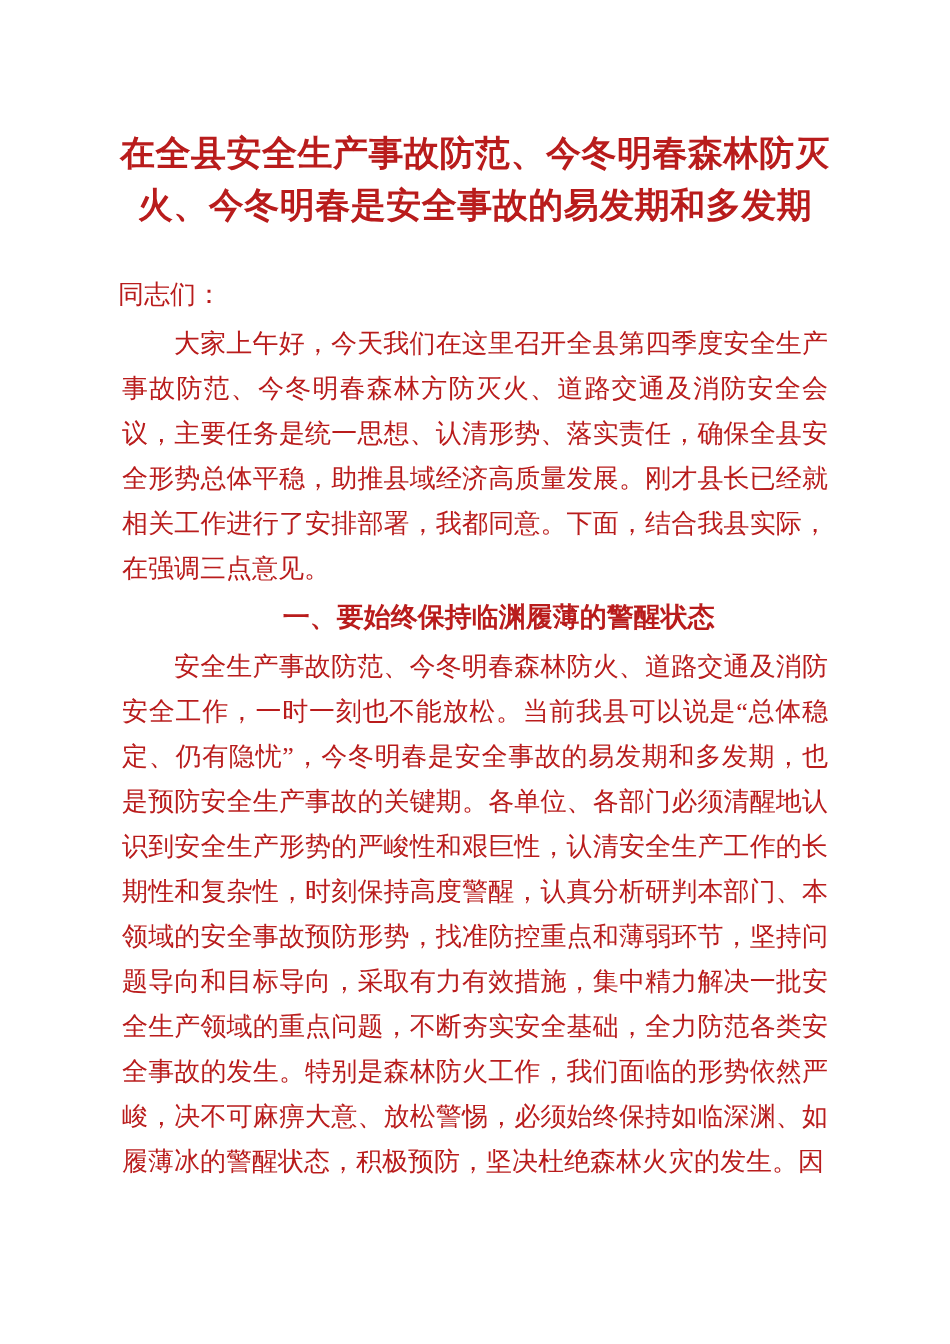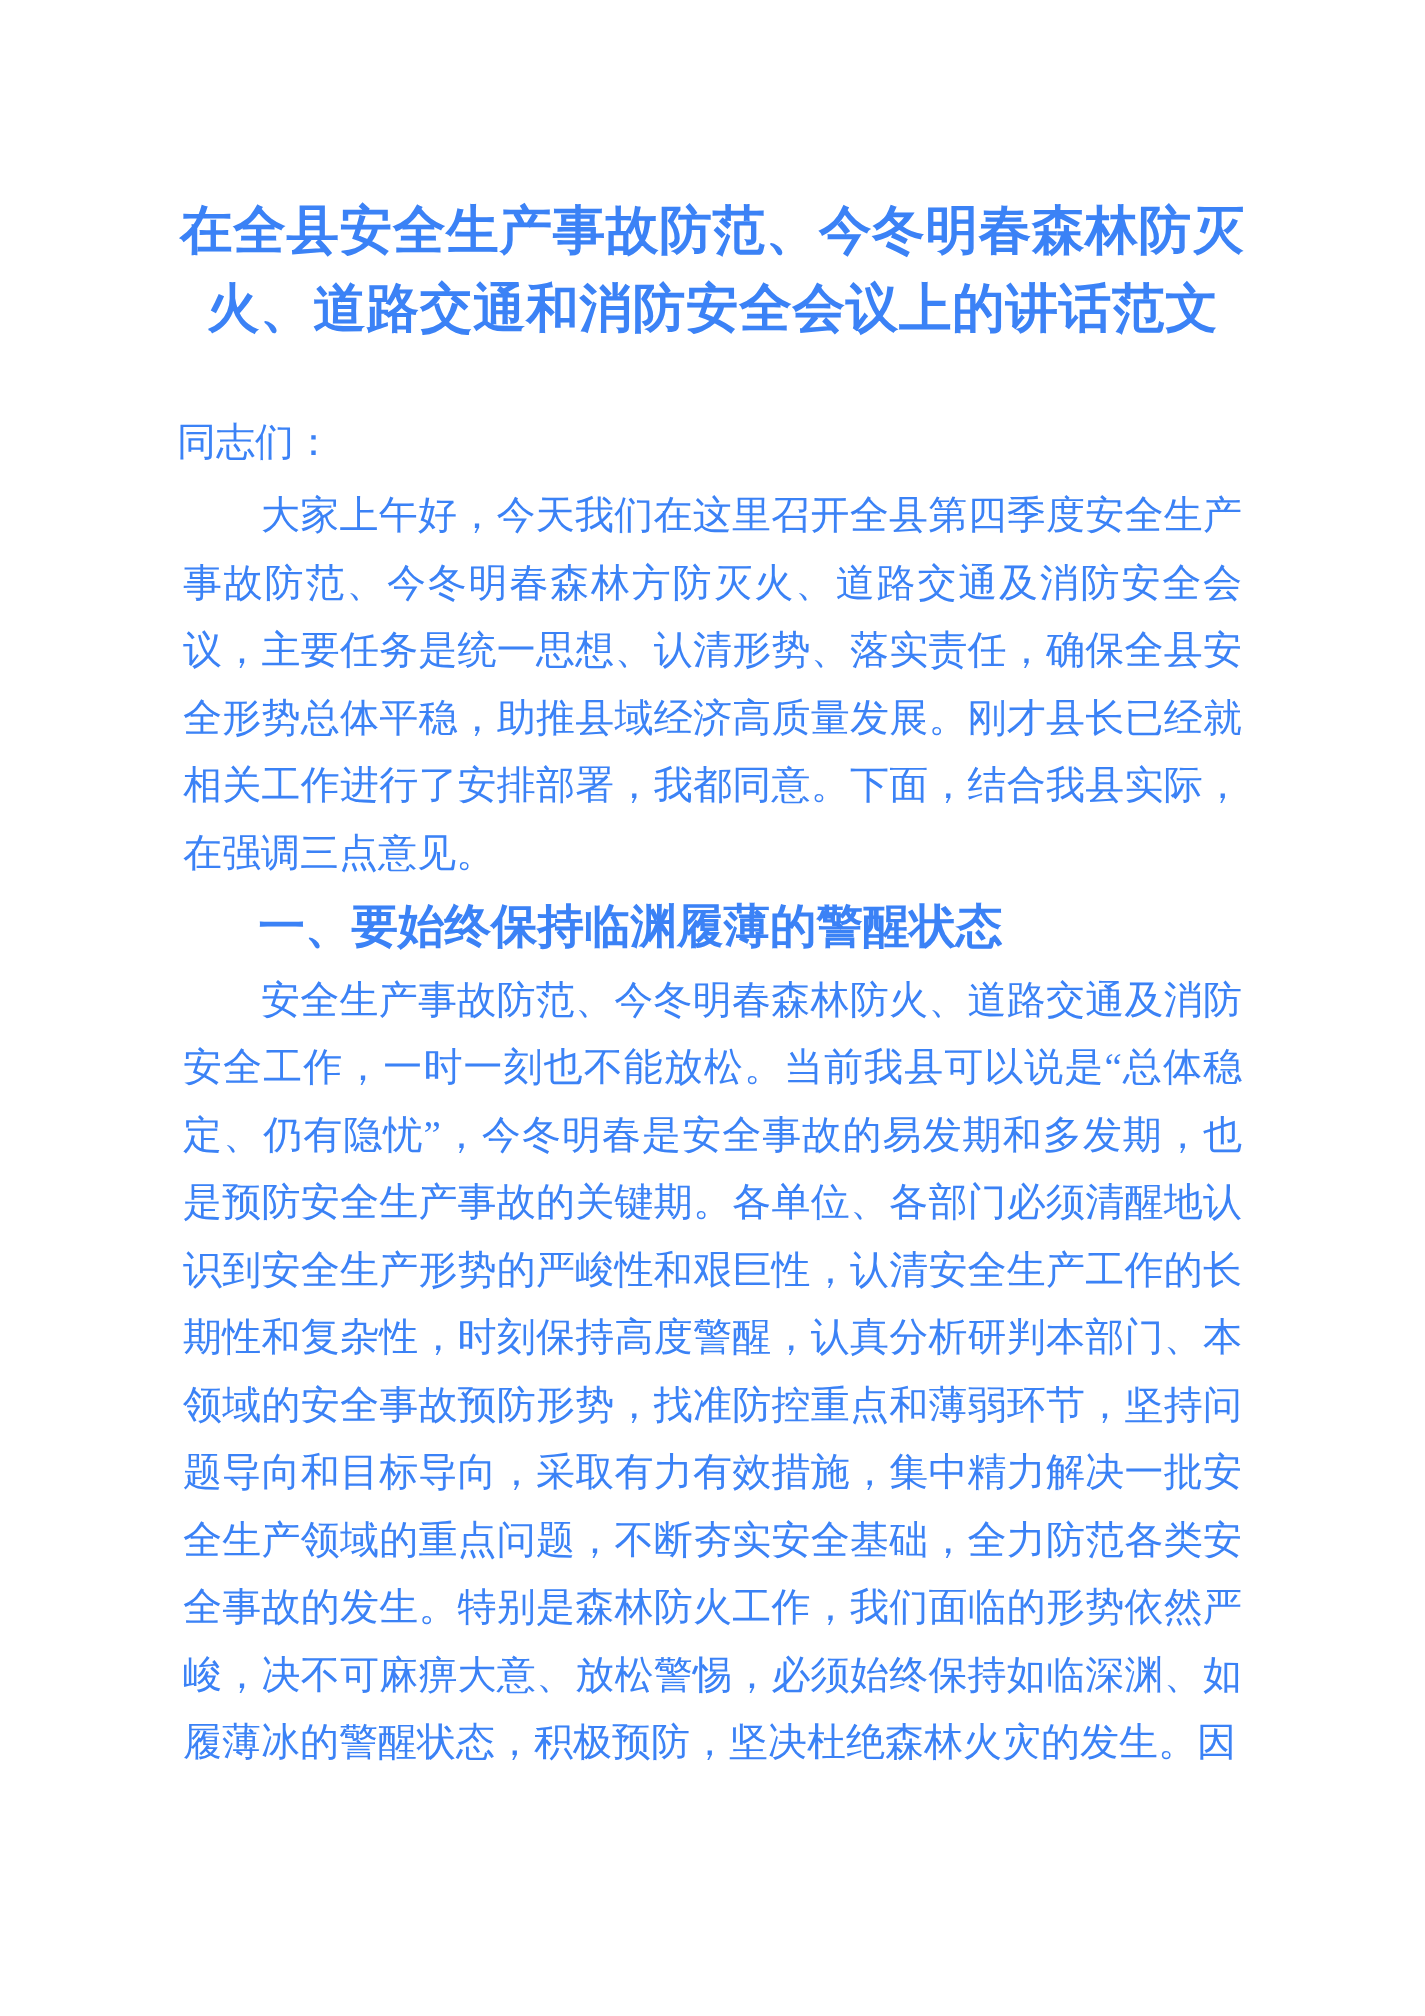--- a/index.html
+++ b/index.html
@@ -9,21 +9,21 @@
   }
   body {
     width: 950px;
     height: 1344px;
     overflow: hidden;
   }
   .page {
     width: 714px;
     margin: 0 auto;
     padding-top: 128px;
-    color: #3b82f6;
+    color: #b91c1c;
     box-sizing: content-box;
   }
   .doc-title {
     font-family: "Liberation Serif", "DejaVu Serif", serif;
     font-weight: 700;
     font-size: 35px;
     line-height: 52px;
     letter-spacing: 0.5px;
     text-align: center;
     margin: 0 0 40px 0;
@@ -44,35 +44,36 @@
     font-size: 26px;
     line-height: 45px;
     margin: 4px;
     text-align: justify;
     text-indent: 2em;
     word-break: break-all;
   }
   .section-heading {
     font-family: "Liberation Sans", "DejaVu Sans", sans-serif;
     font-weight: 700;
-    font-size: 31px;
+    font-size: 27px;
     line-height: 45px;
     margin: 0;
     text-indent: 1.75em;
     white-space: nowrap;
+    text-align: center;
   }
 </style>
 </head>
 <body>
 
 <div class="page">
 
   <h1 class="doc-title">
     <span class="title-line">在全县安全生产事故防范、今冬明春森林防灭</span>
-    <span class="title-line">火、道路交通和消防安全会议上的讲话范文</span>
+    <span class="title-line">火、今冬明春是安全事故的易发期和多发期</span>
   </h1>
 
   <p class="salutation">同志们：</p>
 
   <p class="body-para">大家上午好，今天我们在这里召开全县第四季度安全生产事故防范、今冬明春森林方防灭火、道路交通及消防安全会议，主要任务是统一思想、认清形势、落实责任，确保全县安全形势总体平稳，助推县域经济高质量发展。刚才县长已经就相关工作进行了安排部署，我都同意。下面，结合我县实际，在强调三点意见。</p>
 
   <h2 class="section-heading">一、要始终保持临渊履薄的警醒状态</h2>
 
   <p class="body-para">安全生产事故防范、今冬明春森林防火、道路交通及消防安全工作，一时一刻也不能放松。当前我县可以说是“总体稳定、仍有隐忧”，今冬明春是安全事故的易发期和多发期，也是预防安全生产事故的关键期。各单位、各部门必须清醒地认识到安全生产形势的严峻性和艰巨性，认清安全生产工作的长期性和复杂性，时刻保持高度警醒，认真分析研判本部门、本领域的安全事故预防形势，找准防控重点和薄弱环节，坚持问题导向和目标导向，采取有力有效措施，集中精力解决一批安全生产领域的重点问题，不断夯实安全基础，全力防范各类安全事故的发生。特别是森林防火工作，我们面临的形势依然严峻，决不可麻痹大意、放松警惕，必须始终保持如临深渊、如履薄冰的警醒状态，积极预防，坚决杜绝森林火灾的发生。因</p>
 

